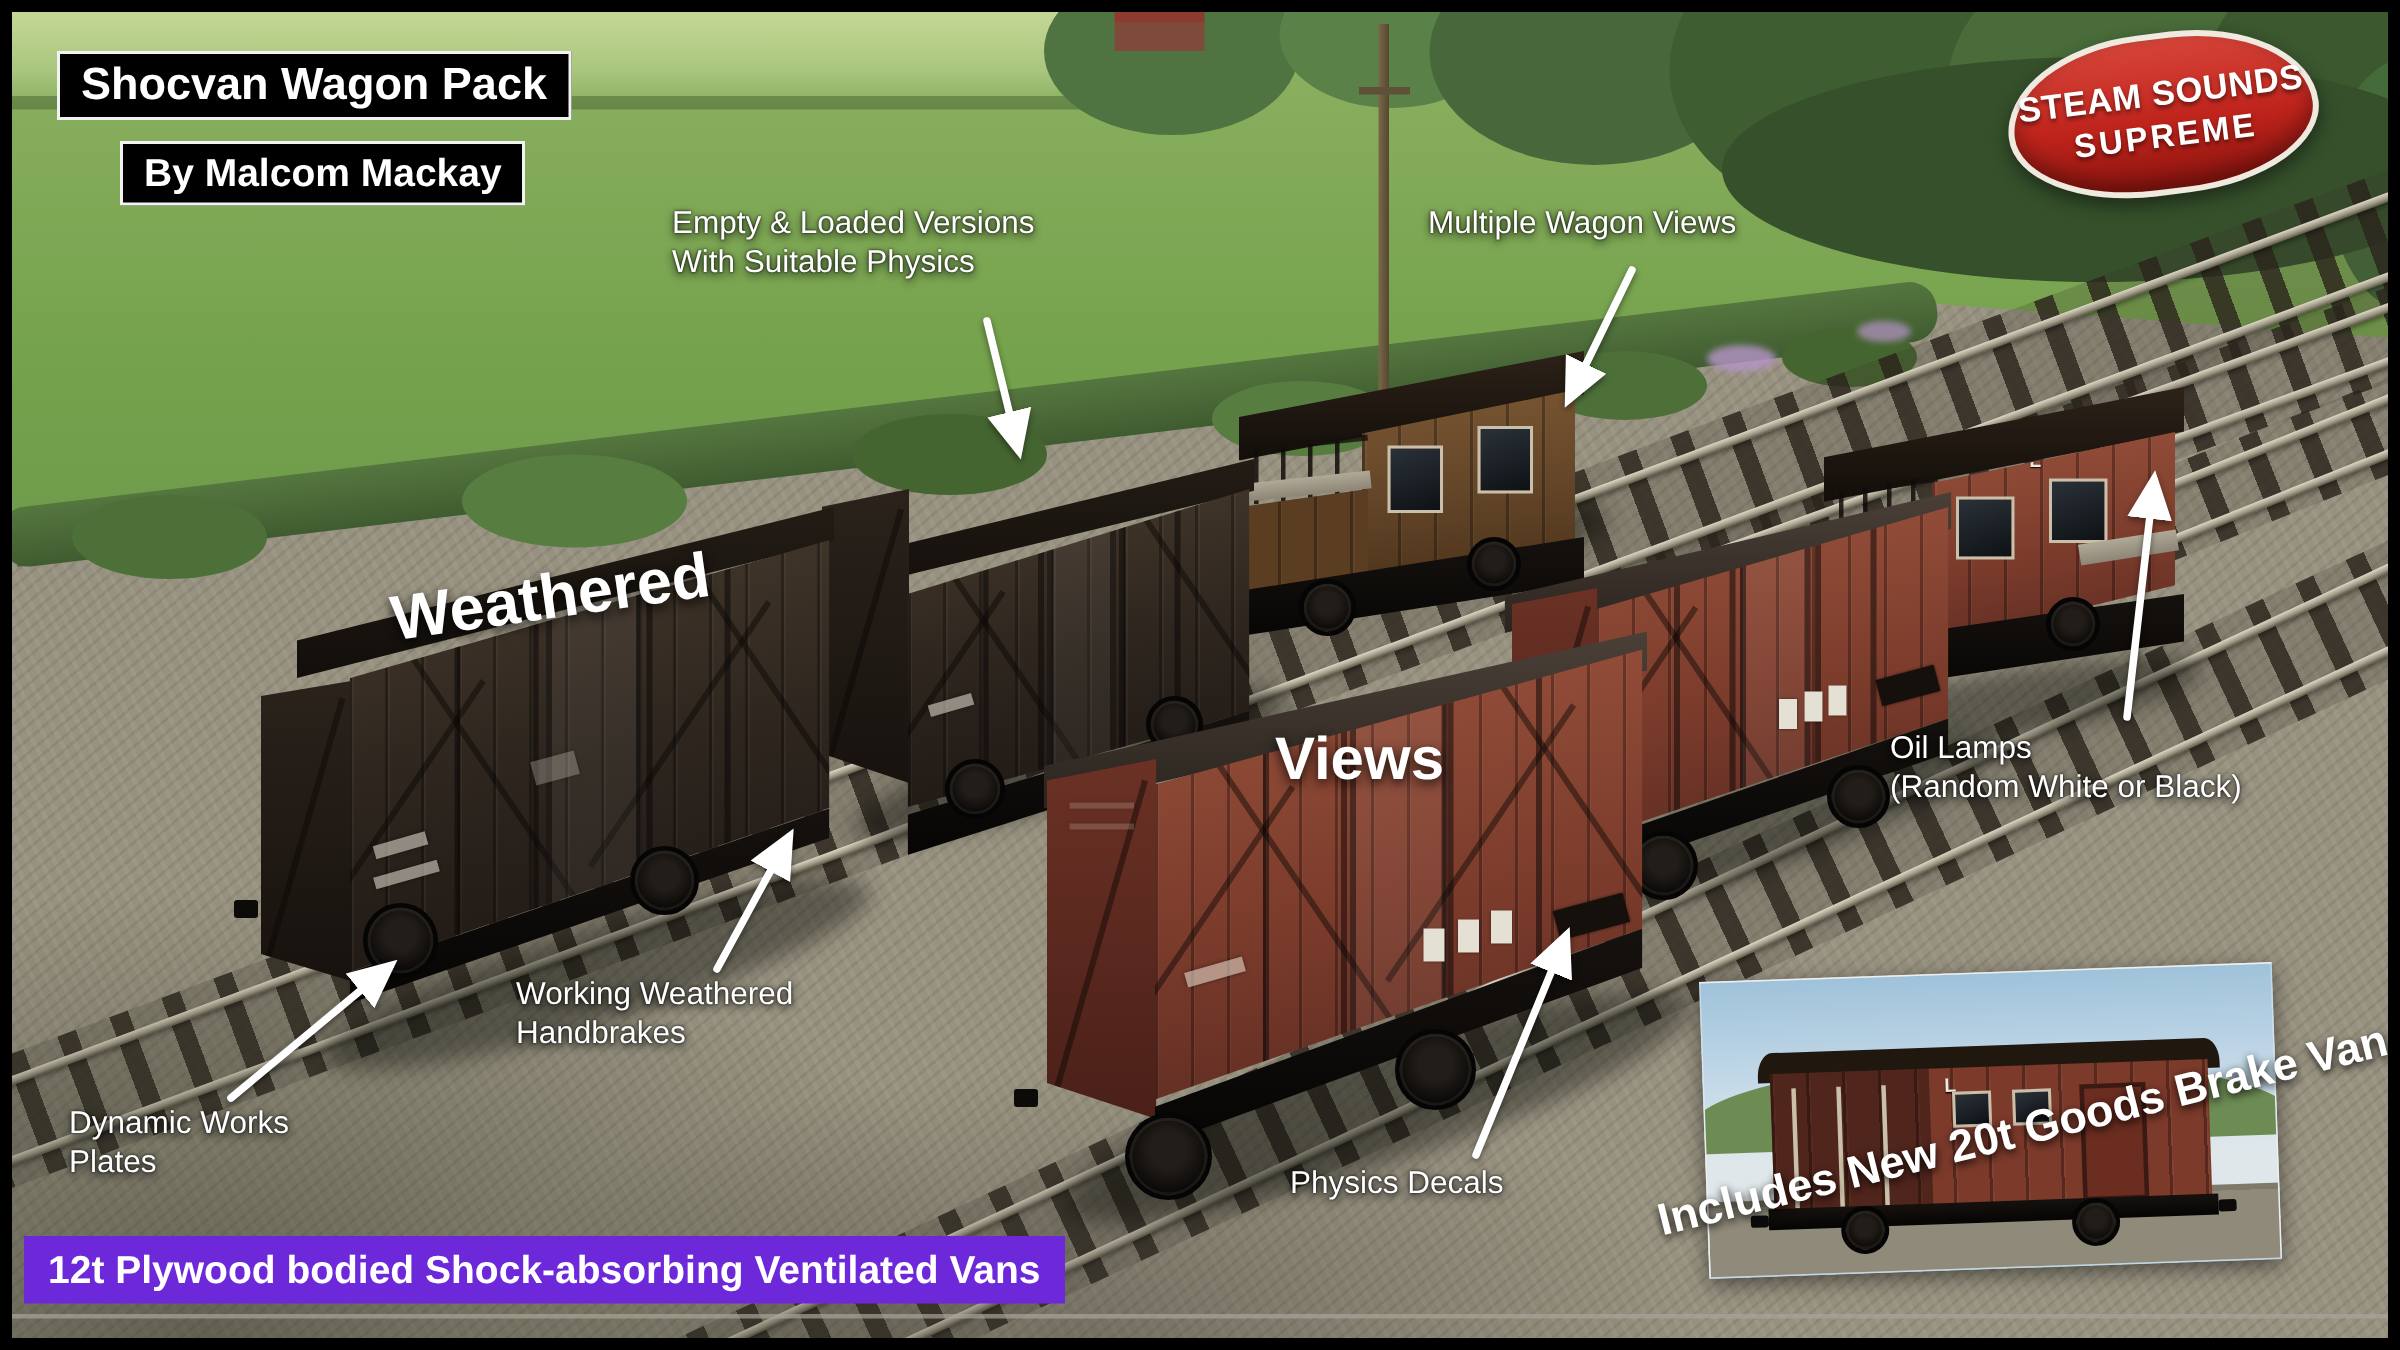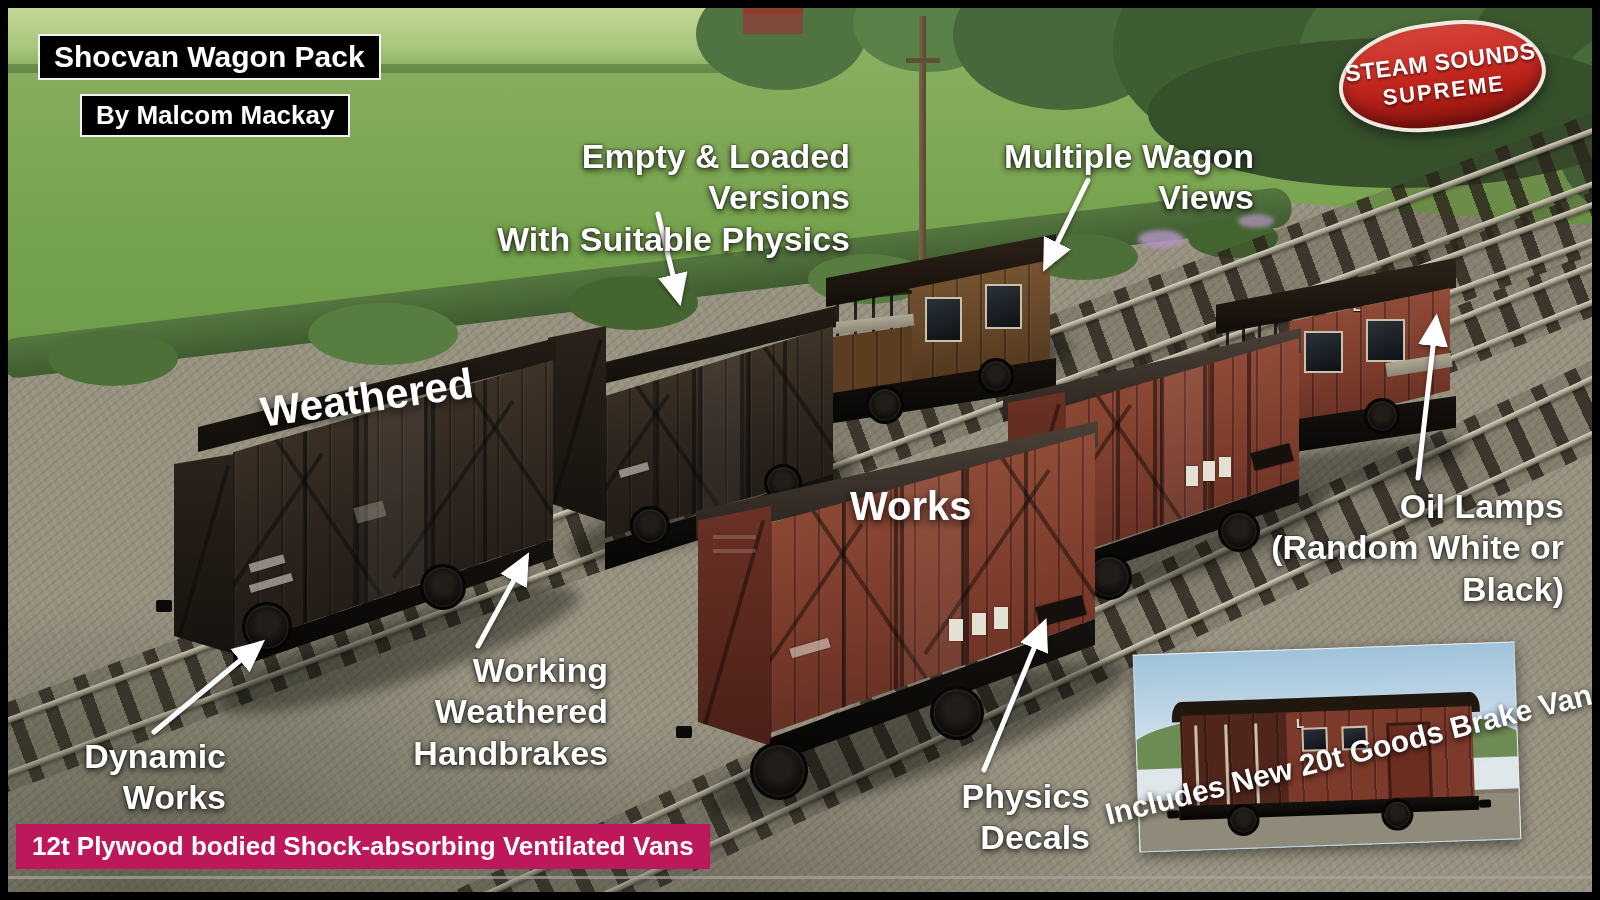--- a/index.html
+++ b/index.html
@@ -30,24 +30,24 @@
 .c-side{background:linear-gradient(172deg,#97513b 0%,var(--clean-van,#7c3c2c) 55%,#5c2b21 100%)}
 .c-end{background:linear-gradient(180deg,#6b3125,#4a2018)}
 .c-roof{background:linear-gradient(180deg,#4a4038,#2b241e)}
 .b-side{background:linear-gradient(175deg,#7a5733,var(--wood-brake-van,#5f4226) 60%,#4a3119)}
 .bv-roof{background:linear-gradient(180deg,#2c2218,#120d09)}
 .uframe{background:linear-gradient(180deg,#15110e,#060504)}
 .bwin{position:absolute;background:linear-gradient(160deg,#2a3138,#0e1216);border:2px solid #c9c0ab}
 .railv{position:absolute;width:3px;background:rgba(16,12,9,0.85)}
 .deck{position:absolute;background:linear-gradient(180deg,#b0a998,#8d8676)}
 .buffer{position:absolute;background:#0d0b09;border-radius:2px}
-.ann{position:absolute;color:#fff;font-size:34px;font-weight:700;text-align:right;line-height:1.22;white-space:pre-line;text-shadow:0 2px 6px rgba(0,0,0,0.85),0 0 2px rgba(0,0,0,0.9);z-index:9}
+.ann{position:absolute;color:#fff;font-size:21px;font-weight:400;text-align:left;line-height:1.22;white-space:pre-line;text-shadow:0 2px 6px rgba(0,0,0,0.85),0 0 2px rgba(0,0,0,0.9);z-index:9}
 .biglabel{position:absolute;color:#fff;font-size:42px;font-weight:600;text-shadow:0 3px 8px rgba(0,0,0,0.85);z-index:9}
 .titlebox{position:absolute;background:#000;color:#fff;border:2px solid #f2f2f2;padding:4px 14px;font-weight:700;z-index:12}
-.footerbox{position:absolute;background:#be185d;color:#fff;padding:7px 16px;font-weight:700;font-size:26px;z-index:12}
+.footerbox{position:absolute;background:#6d28d9;color:#fff;padding:7px 16px;font-weight:700;font-size:26px;z-index:12}
 .badge{position:absolute;left:1330px;top:14px;width:208px;height:108px;background:linear-gradient(180deg,#d8453a,var(--badge-red,#bf241c) 55%,#8f150f);border:4px solid #efe9e0;border-radius:50% / 60% 60% 52% 52%;transform:rotate(-7deg);display:flex;flex-direction:column;align-items:center;justify-content:center;gap:2px;box-shadow:0 5px 12px rgba(0,0,0,0.45),inset 0 -6px 14px rgba(0,0,0,0.35);z-index:12;color:#fff;font-weight:700;text-shadow:0 2px 3px rgba(0,0,0,0.5)}
 .badge .l1{font-size:23px;letter-spacing:.5px}
 .badge .l2{font-size:22px;letter-spacing:2px}
 .inset{position:absolute;left:1128px;top:640px;width:382px;height:198px;transform:rotate(-2deg);overflow:hidden;z-index:8;box-shadow:0 4px 14px rgba(0,0,0,0.5);border:1px solid rgba(255,255,255,0.35);background:linear-gradient(180deg,#9fc2da 0%,#cfe0ec 45%,#dfe7ea 62%)}
 .inset-caption{position:absolute;left:1098px;top:790px;color:#fff;font-size:30px;font-weight:600;transform:rotate(-14deg);transform-origin:left center;text-shadow:0 2px 6px rgba(0,0,0,0.9);z-index:11;white-space:nowrap}
 .arrows{position:absolute;inset:0;z-index:9;pointer-events:none;filter:drop-shadow(0 2px 2px rgba(0,0,0,0.45))}
 .lmark{position:absolute;color:#efe9dd;font-weight:700;font-size:13px;text-shadow:0 1px 1px #000}
 </style>
 </head>
 <body>
@@ -295,26 +295,26 @@
     <line x1="976" y1="762" x2="1036" y2="616" stroke="#ffffff" stroke-width="5" stroke-linecap="round" marker-end="url(#ah)"></line>
   </svg>
 
   <div class="ann" style="left:440px;top:128px;width:402px">Empty &amp; Loaded Versions
 With Suitable Physics</div>
   <div class="ann" style="left:944px;top:128px;width:302px">Multiple Wagon Views</div>
   <div class="ann" style="left:1252px;top:478px;width:304px">Oil Lamps
 (Random White or Black)</div>
   <div class="ann" style="left:336px;top:642px;width:264px">Working Weathered
 Handbrakes</div>
-  <div class="ann" style="left:10px;top:728px;width:208px">Dynamic Works
+  <div class="ann" style="left:38px;top:728px;width:208px">Dynamic Works
 Plates</div>
   <div class="ann" style="left:852px;top:768px;width:230px">Physics Decals</div>
 
   <div class="biglabel" style="left:252px;top:366px;transform:rotate(-8deg)">Weathered</div>
-  <div class="biglabel" style="left:842px;top:476px;font-size:40px">Works</div>
+  <div class="biglabel" style="left:842px;top:476px;font-size:40px">Views</div>
 
   <div class="inset-caption">Includes New 20t Goods Brake Van</div>
 
   <div class="titlebox" style="left:30px;top:26px;font-size:30px">Shocvan Wagon Pack</div>
   <div class="titlebox" style="left:72px;top:86px;font-size:26px">By Malcom Mackay</div>
 
   <div class="badge">
     <span class="l1">STEAM SOUNDS</span>
     <span class="l2">SUPREME</span>
   </div>

